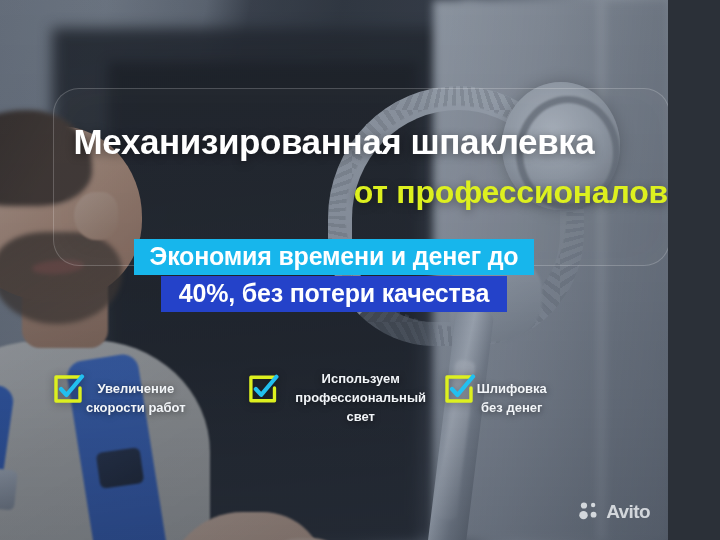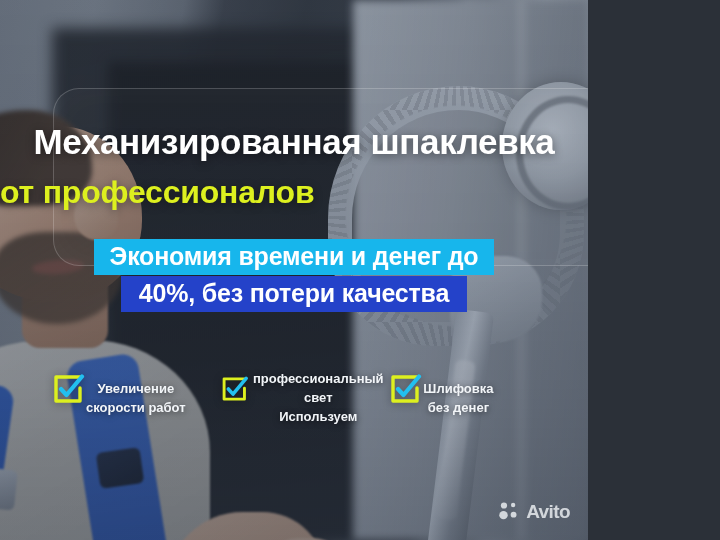--- a/index.html
+++ b/index.html
@@ -6,21 +6,21 @@
     margin: 0;
     padding: 0;
     background: #2b3038;
   }
   body {
     font-family: "Liberation Sans", sans-serif;
   }
 
   #ad {
     position: relative;
-    width: 588px;
+    width: 668px;
     height: 540px;
     overflow: hidden;
     background: #6b7280;
   }
 
   
   .photo {
     position: absolute;
     inset: 0;
     overflow: hidden;
@@ -287,21 +287,21 @@
     font-size: 35px;
     font-weight: bold;
     letter-spacing: -0.4px;
     text-shadow: 0 2px 10px rgba(0,0,0,.45);
     line-height: 1;
   }
   .headline2 {
     position: absolute;
     left: 0; right: 0;
     top: 176px;
-    text-align: left;
+    text-align: right;
     color: #ddf01f;
     font-size: 32px;
     font-weight: bold;
     letter-spacing: -0.2px;
     text-shadow: 0 2px 10px rgba(0,0,0,.40);
     line-height: 1;
   }
 
   .bar-wrap {
     position: absolute;
@@ -451,22 +451,22 @@
           <span>скорости работ</span>
         </div>
       </div>
 
       <div class="feature">
         <svg class="check-icon" viewBox="0 0 36 36">
           <path d="M30 6 H6 V30 H30 V17" fill="none" stroke="#ddf01f" stroke-width="3.4" stroke-linecap="round" stroke-linejoin="round"></path>
           <path d="M11 18 L16.5 24 L32 5.5" fill="none" stroke="#22c0f0" stroke-width="4.2" stroke-linecap="round" stroke-linejoin="round"></path>
         </svg>
         <div class="feature-text">
+          <span>Используем</span>
           <span>профессиональный свет</span>
-          <span>Используем</span>
         </div>
       </div>
 
       <div class="feature">
         <svg class="check-icon" viewBox="0 0 36 36">
           <path d="M30 6 H6 V30 H30 V17" fill="none" stroke="#ddf01f" stroke-width="3.4" stroke-linecap="round" stroke-linejoin="round"></path>
           <path d="M11 18 L16.5 24 L32 5.5" fill="none" stroke="#22c0f0" stroke-width="4.2" stroke-linecap="round" stroke-linejoin="round"></path>
         </svg>
         <div class="feature-text">
           <span>Шлифовка</span>

